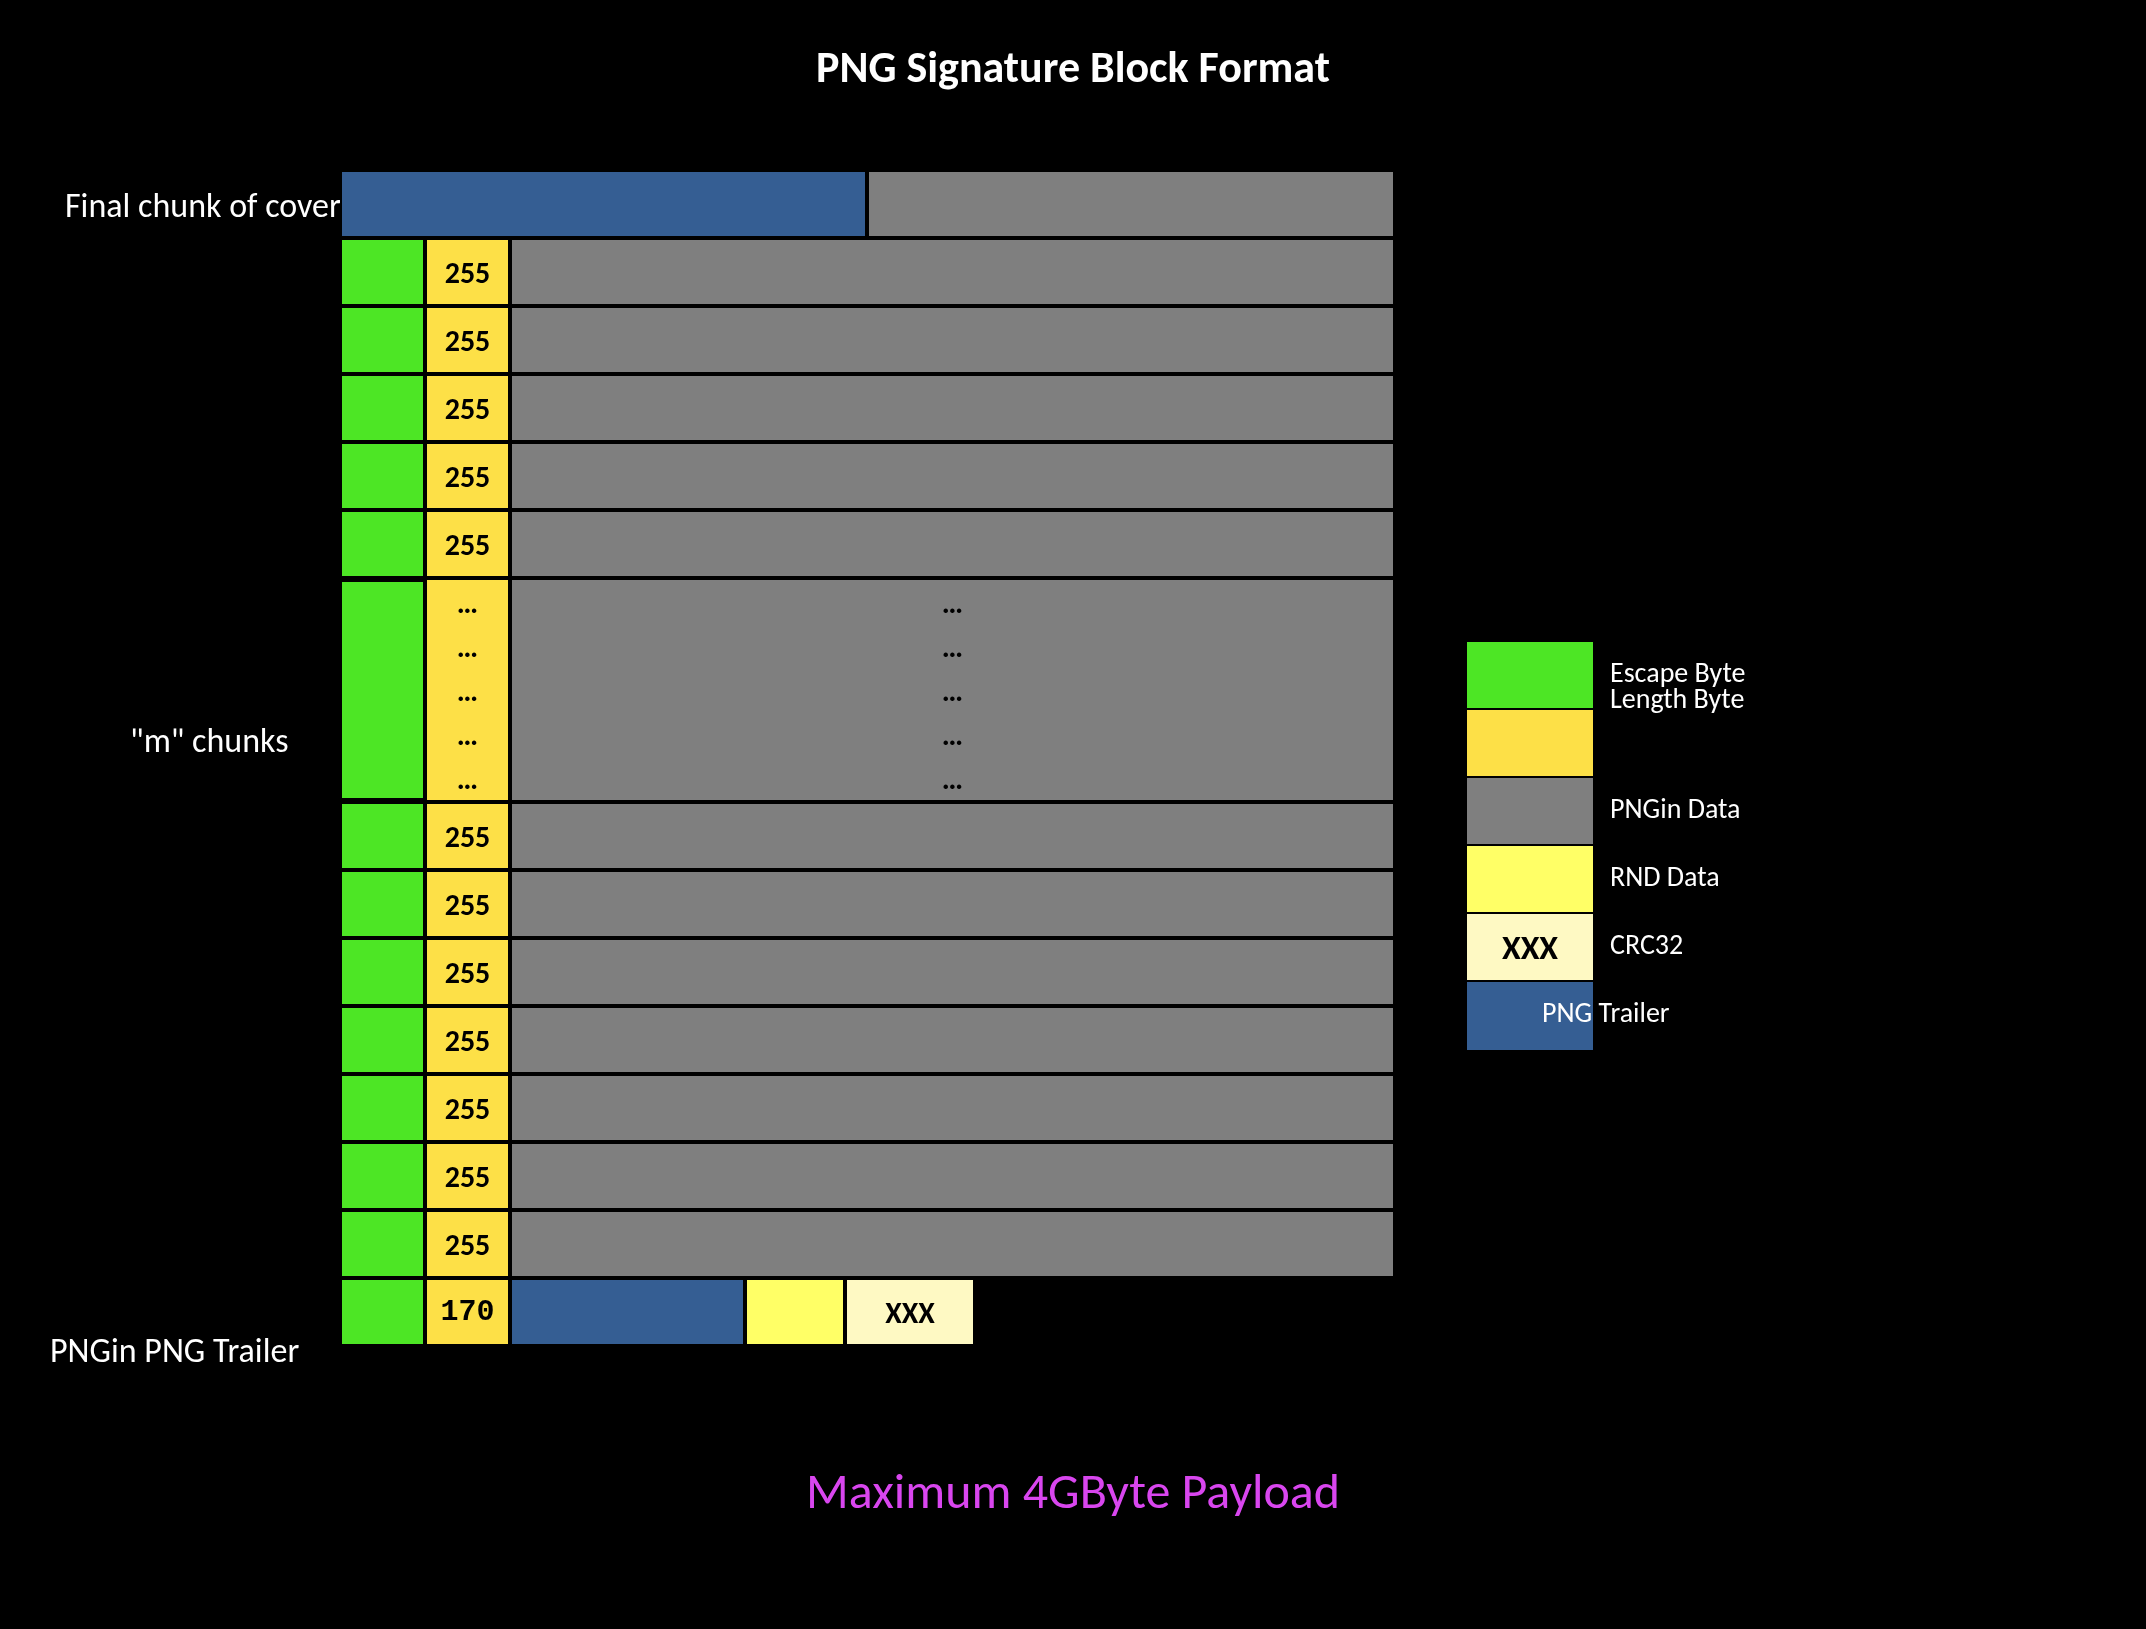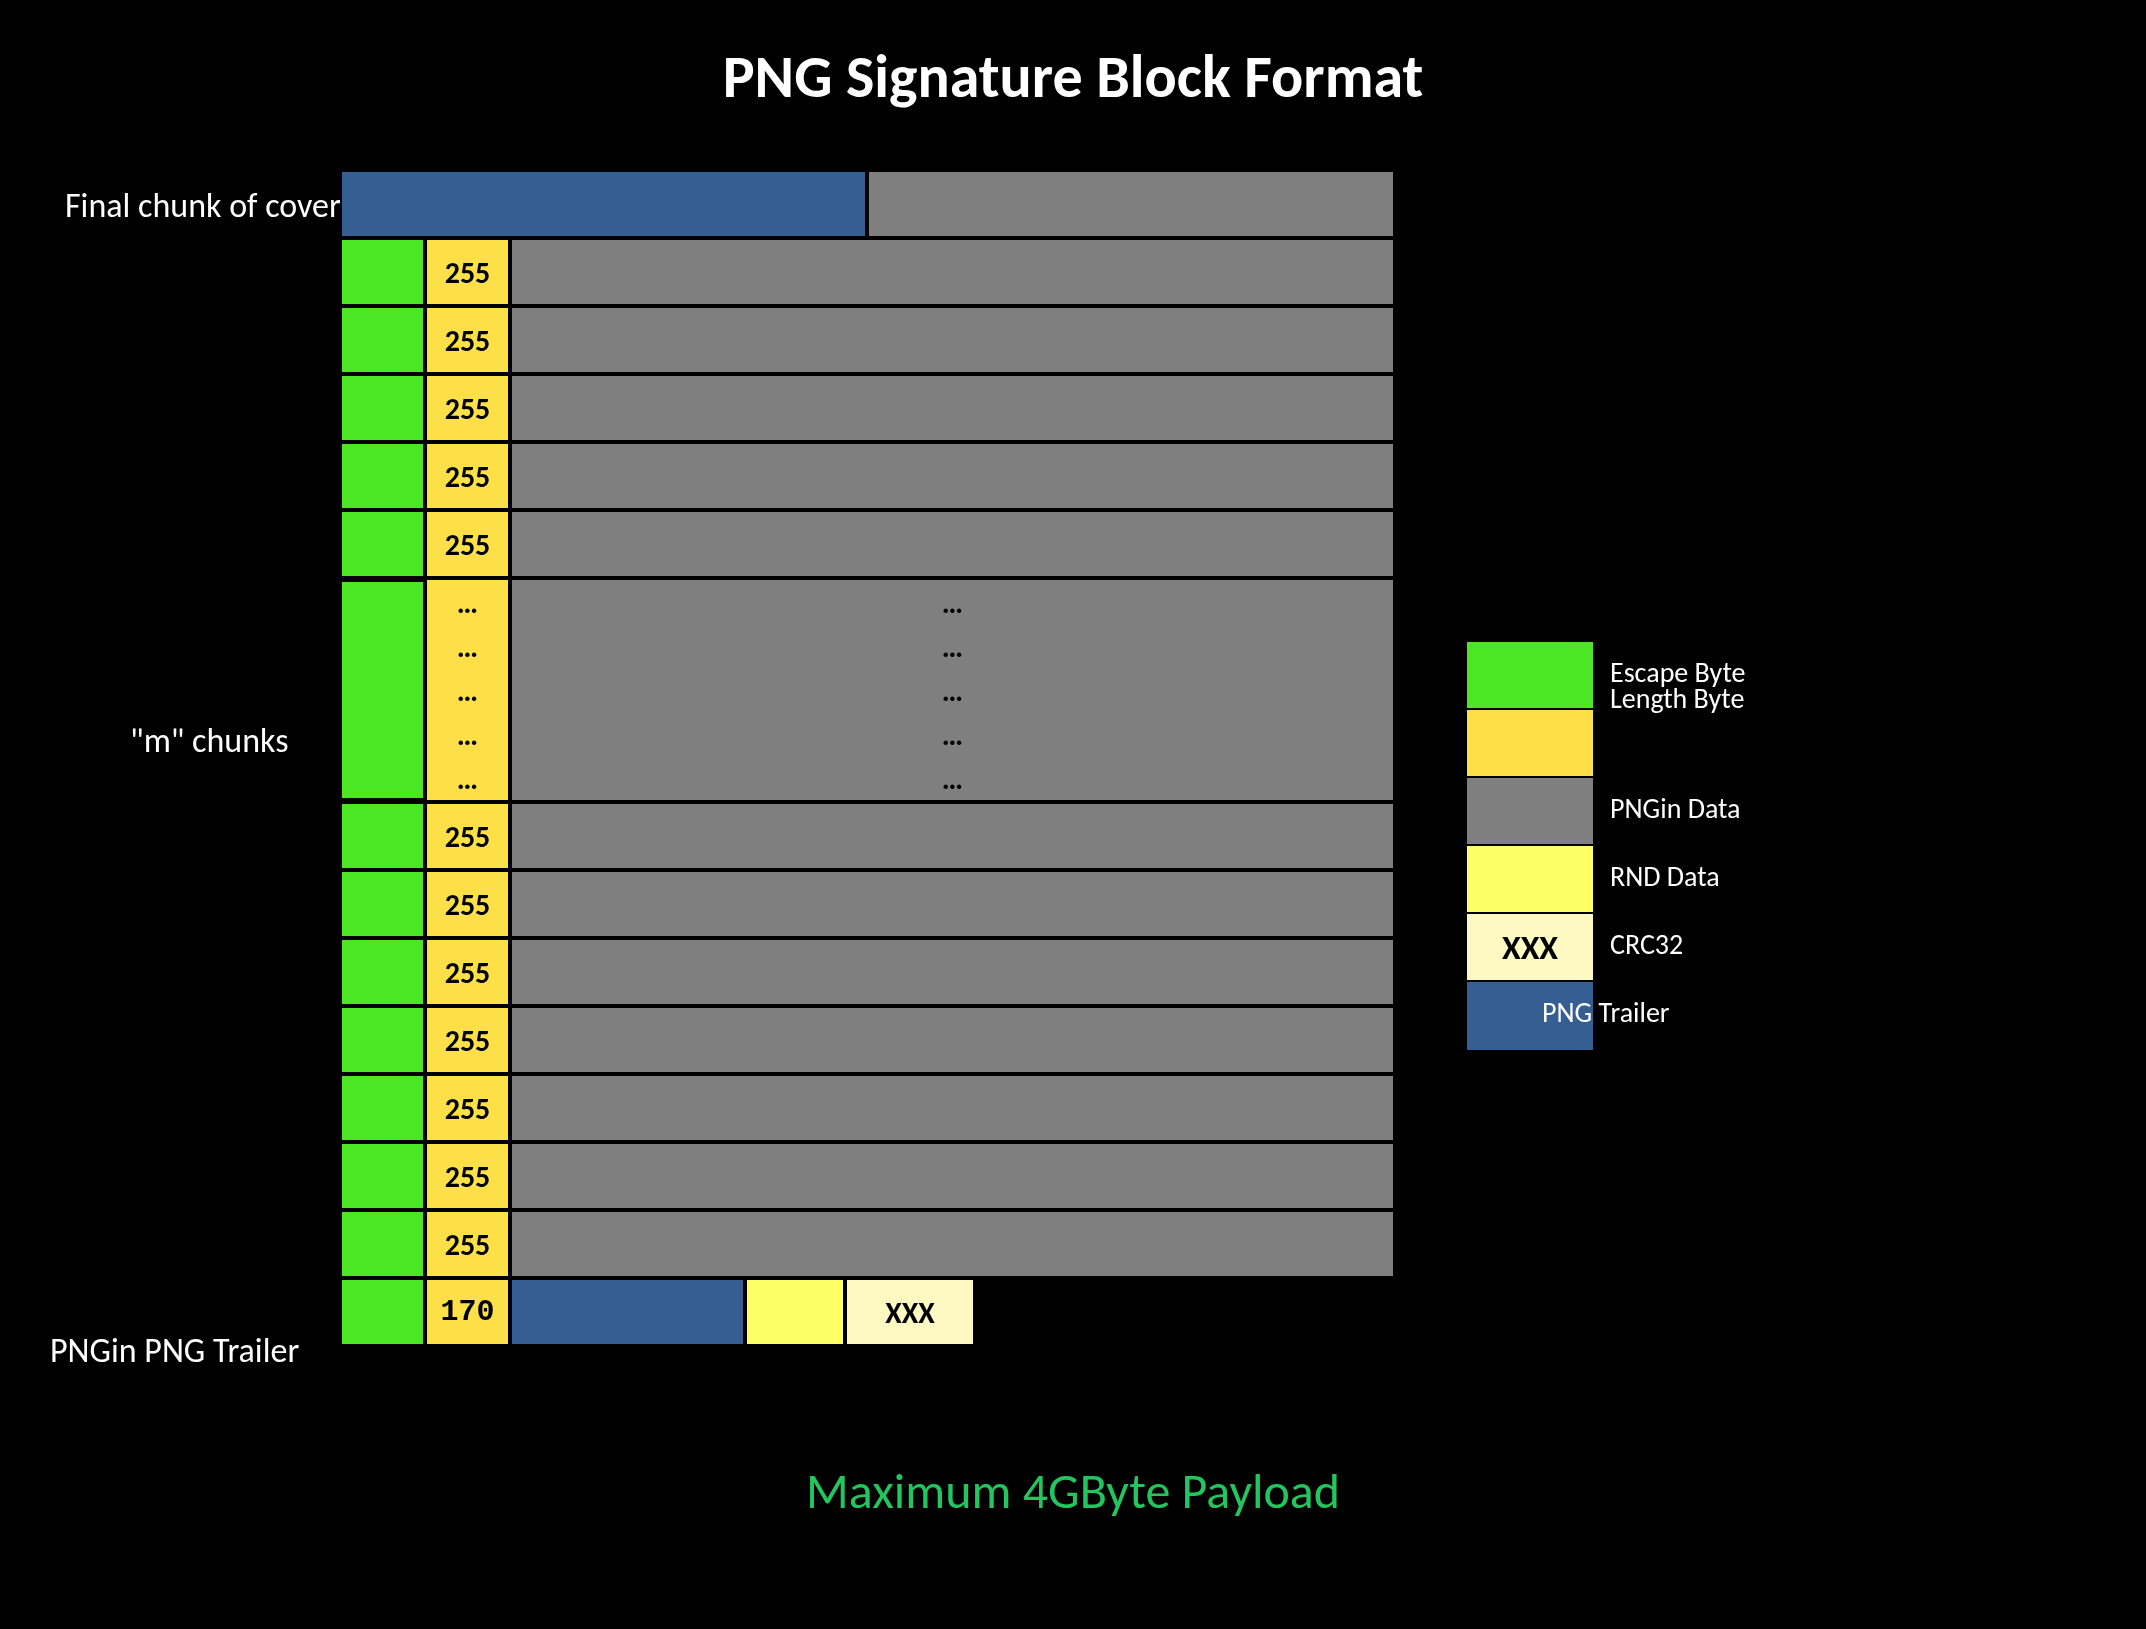--- a/index.html
+++ b/index.html
@@ -7,21 +7,21 @@
   .stage { position:relative; width:2146px; height:1629px; }
 
   
   .c-green   { background:#4DE625; }
   .c-cyan    { background:#fde047; }
   .c-grey    { background:#7F7F7F; }
   .c-yellow  { background:#FFFF66; }
   .c-magenta { background:#fef9c3; }
   .c-navy    { background:#355E93; }
 
-  .title { position:absolute; left:0; top:40px; width:2146px; text-align:center; color:#fff; font-size:60px; font-weight:600; }
+  .title { position:absolute; left:0; top:40px; width:2146px; text-align:center; color:#fff; font-size:44px; font-weight:600; }
 
   .mainwrap { position:absolute; left:340px; top:170px; width:1055px; }
 
   .toprow { display:flex; height:68px; width:1055px; }
   .prefix { border:2px solid #000; height:68px; }
 
   .row { display:flex; height:68px; width:1055px; }
   .cell { border:2px solid #000; height:68px; display:flex; align-items:center; justify-content:center; font-size:30px; font-weight:700; color:#000; }
   .col-esc { width:85px; }
   .col-len { width:85px; }
@@ -37,21 +37,21 @@
   .lastrow { display:flex; height:68px; width:714px; }
   .lastcell { border:2px solid #000; height:68px; display:flex; align-items:center; justify-content:center; font-weight:700; font-size:30px; }
 
   .rowlabel { position:absolute; color:#fff; font-size:34px; white-space:nowrap; }
 
   .legend { position:absolute; left:1465px; top:640px; border:2px solid #000; width:130px; }
   .legrow { height:68px; border-bottom:2px solid #000; display:flex; align-items:center; justify-content:center; font-size:34px; font-weight:700; }
   .legrow:last-child { border-bottom:none; }
   .leglabel { position:absolute; color:#fff; font-size:28px; white-space:nowrap; }
 
-  .caption { position:absolute; left:0; top:1460px; width:2146px; text-align:center; color:#22c55e; font-size:50px; }
+  .caption { position:absolute; left:0; top:1460px; width:2146px; text-align:center; color:#d946ef; font-size:50px; }
 </style>
 </head>
 <body>
 
 <div class="stage">
 
   <div class="title">PNG Signature Block Format</div>
 
   <div class="rowlabel" style="left:65px; top:185px; width:260px; text-align:right;">Final chunk of cover PNG</div>
   <div class="rowlabel" style="left:130px; top:720px;">"m" chunks</div>

